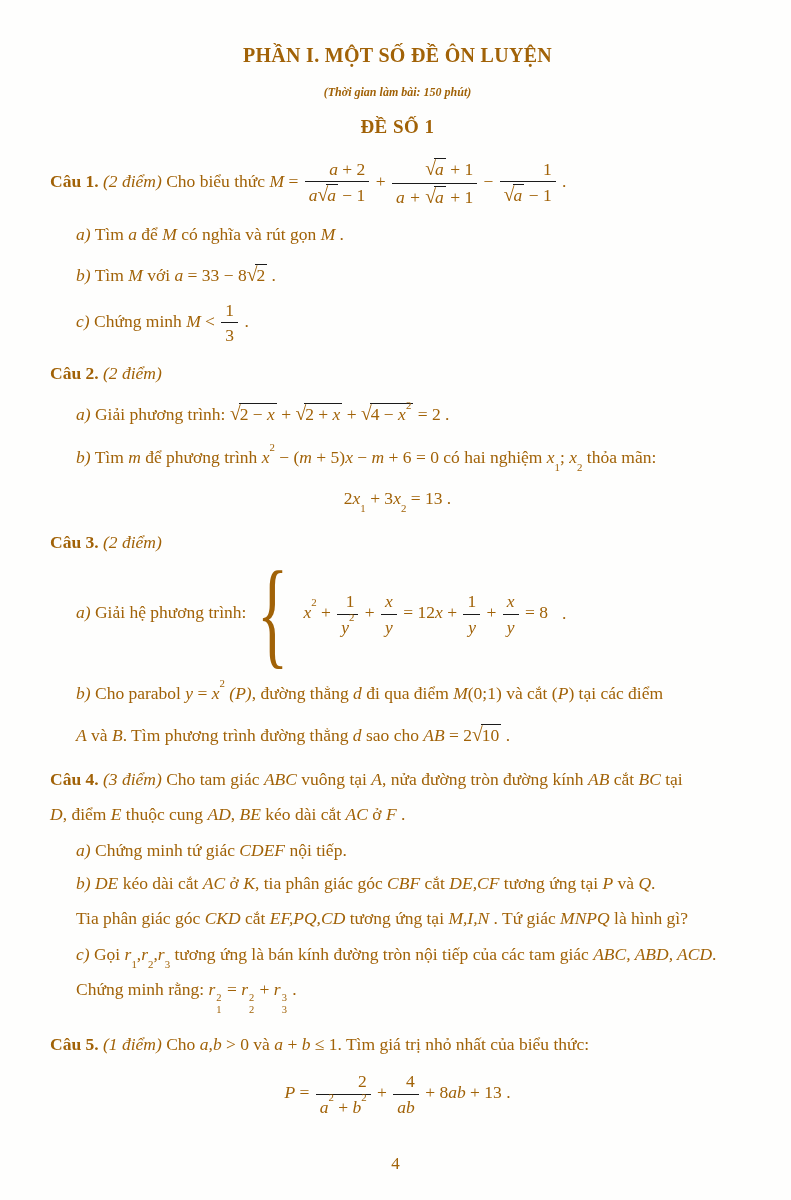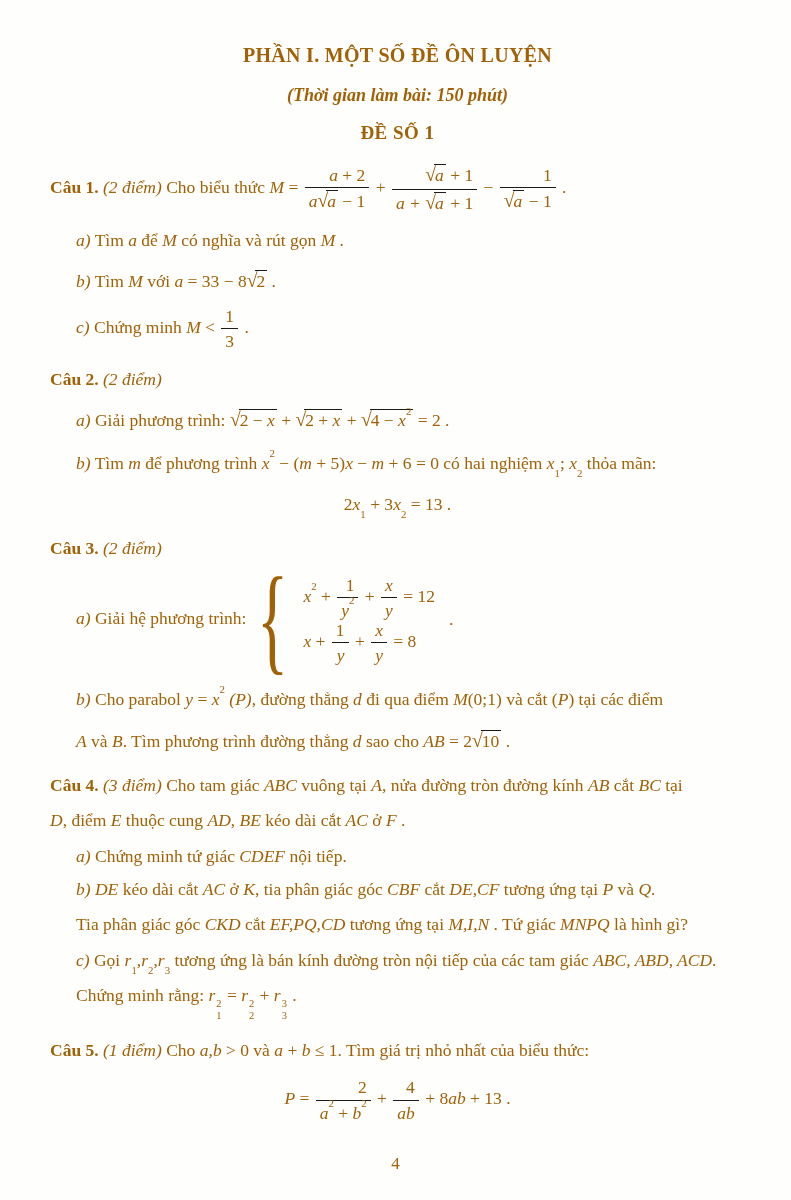--- a/index.html
+++ b/index.html
@@ -2,39 +2,39 @@
 <html><head>
 <meta charset="utf-8">
 <style>
   html,body{margin:0;padding:0;background:#e8e8e8;}
   .page{position:relative;width:791px;height:1200px;margin:0 auto;background:#fefefd;
         font-family:"Liberation Serif","DejaVu Serif",serif;color:#a16207;
         padding:0 46px 0 50px;box-sizing:border-box;overflow:hidden;font-size:17.5px;}
   .b{font-weight:bold}.i{font-style:italic}.bi{font-weight:bold;font-style:italic}
   .ctr{text-align:center}
   .t1{margin:44px 0 0;font-size:20px;letter-spacing:.3px}
-  .t2{margin:18px 0 0;font-size:18px}
+  .t2{margin:18px 0 0;font-size:12px}
   .t3{margin:16px 0 0;font-size:19px;letter-spacing:.5px}
   .line{margin-top:14px;line-height:1.45}
   .sub{margin-left:26px}
   .pts{font-style:italic}
   
   .frac{display:inline-block;vertical-align:middle;text-align:right;margin:0 2px;line-height:1.15}
   .frac .num{display:block;padding:0 4px 2px}
   .frac .den{display:block;border-top:1.2px solid #1b1b1b;padding:2px 4px 0}
   .rt{font-size:1.12em}
   .rad{border-top:1.3px solid #1b1b1b;padding:0 2px 0 1px;margin-left:-2px}
   sup.s{font-size:.62em;line-height:0;position:relative;top:-.45em}
   sub.s{font-size:.62em;line-height:0;position:relative;top:.3em}
   .stk{display:inline-flex;flex-direction:column;align-items:flex-start;
        font-size:.6em;line-height:1.15;vertical-align:-.55em;margin:0 1px}
   .sys{display:inline-flex;align-items:center;vertical-align:middle;margin-left:6px}
   .brace{font-size:118px;line-height:.9;font-weight:400;transform:scaleX(.55);
          transform-origin:left center;margin-right:-10px}
-  .sysrows{display:inline-flex;flex-direction:column;}
+  .sysrows{display:inline-flex;flex-direction:row;}
   .sysdot{align-self:center;margin-left:14px}
   .q1f{display:inline-block;vertical-align:middle}
   .footer{position:absolute;left:0;right:0;bottom:26px;text-align:center;font-size:17px}
 </style>
 </head>
 <body>
 
 <div class="page">
 
   <div class="t1 b ctr">PHẦN I. MỘT SỐ ĐỀ ÔN LUYỆN</div>

